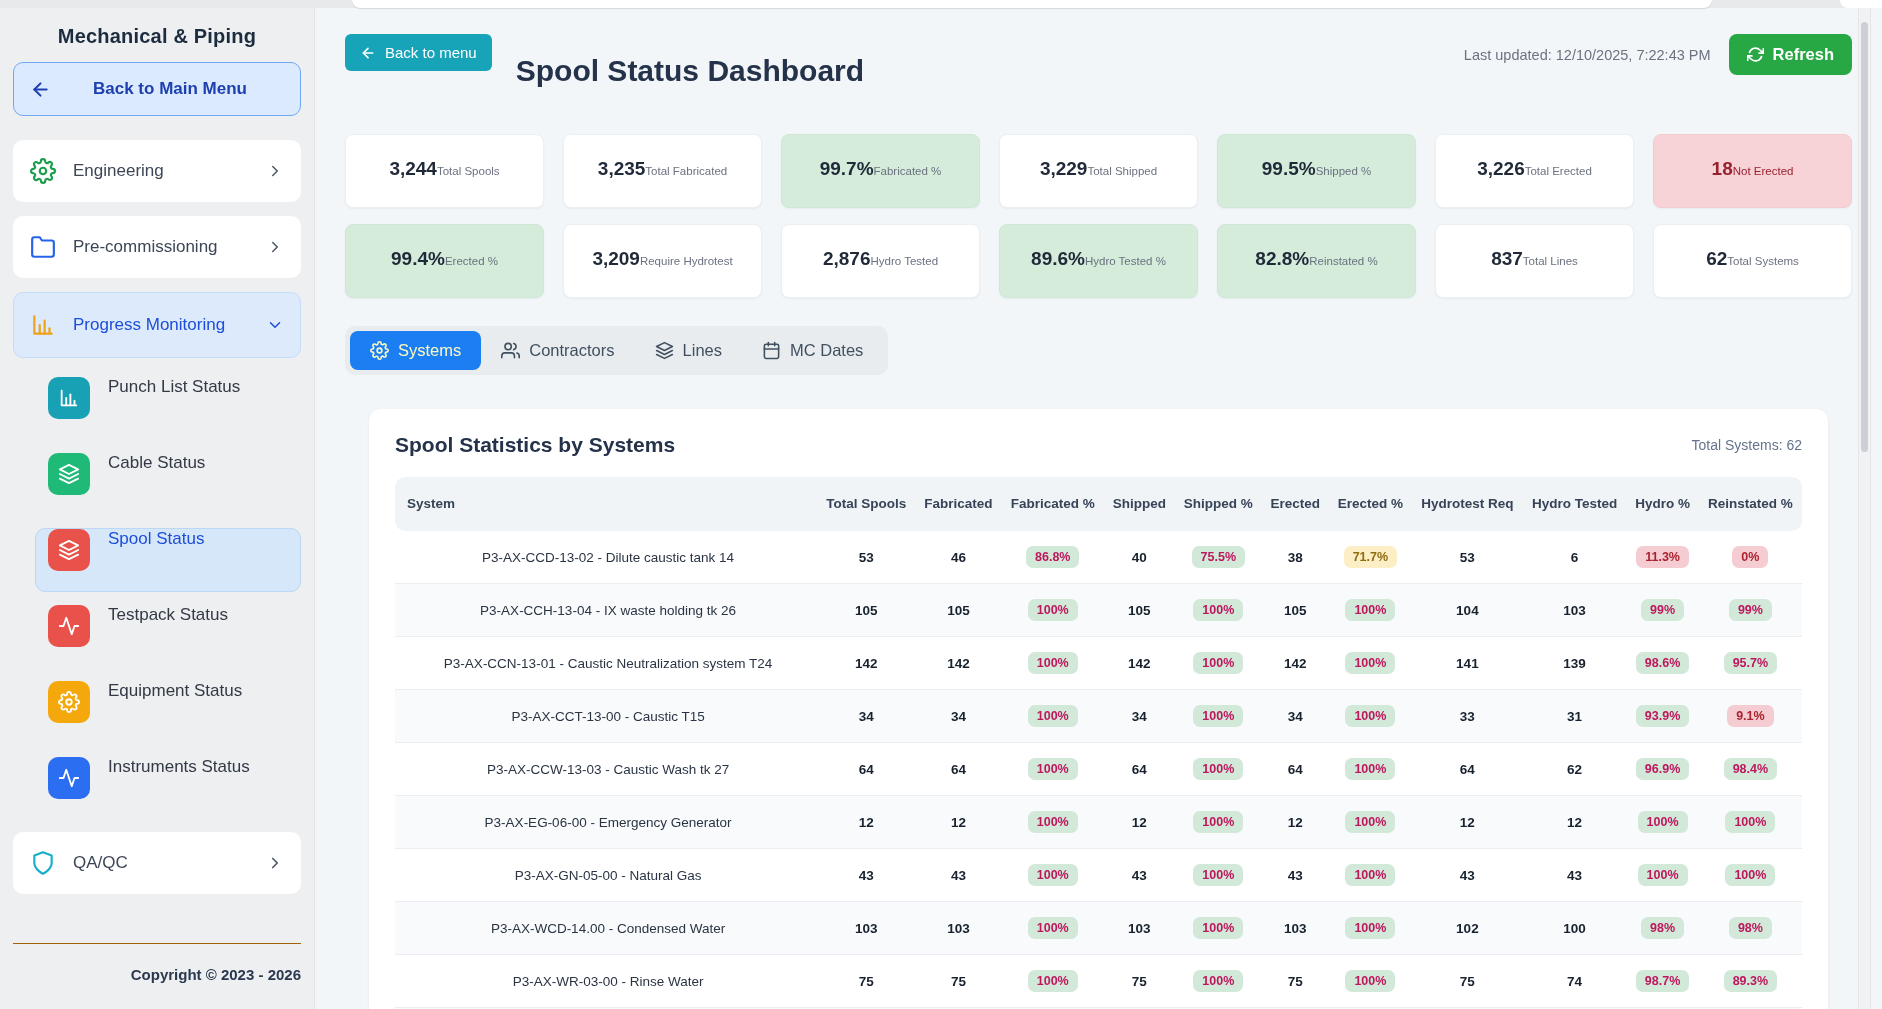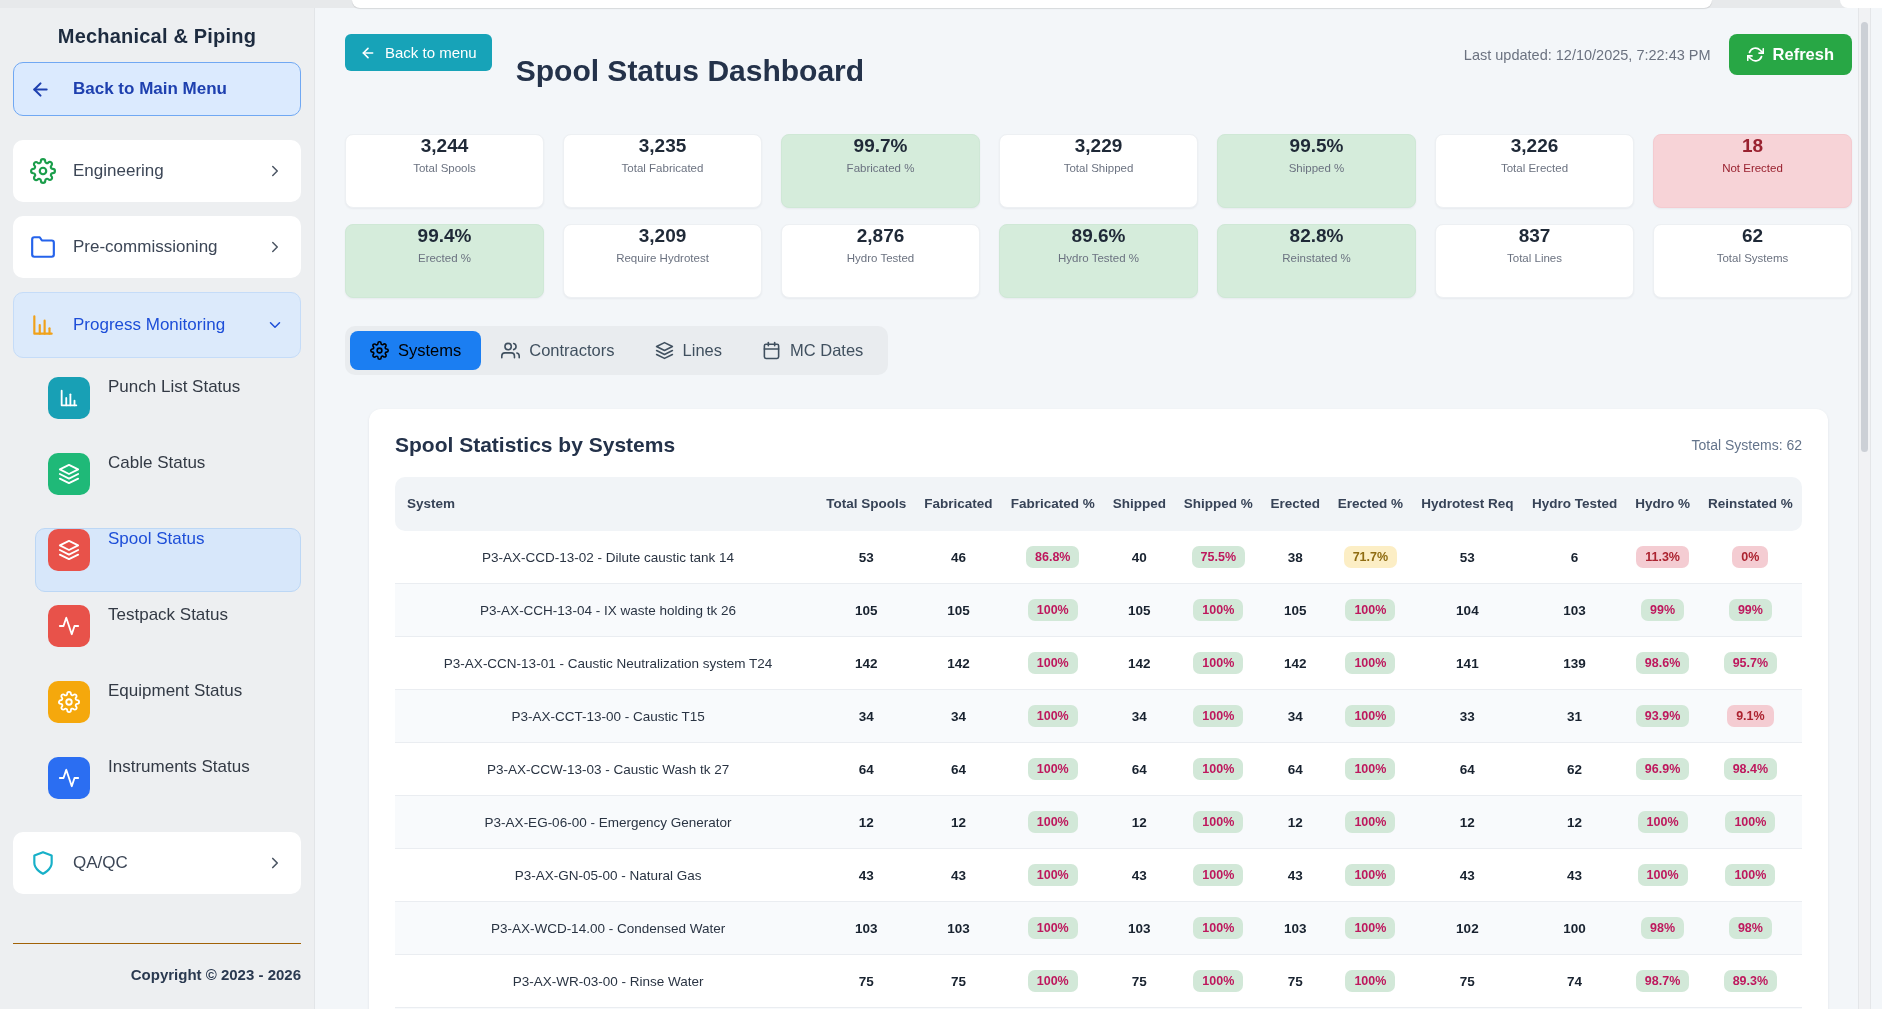--- a/index.html
+++ b/index.html
@@ -13,21 +13,21 @@
   .strip-bar{position:absolute;left:352px;right:170px;top:0;height:8px;background:#fff;
              border-radius:0 0 12px 12px;box-shadow:0 1px 1px rgba(0,0,0,.12)}
   .strip-frag{position:absolute;right:0;width:42px;top:0;height:8px;background:#fff;border-radius:0 0 0 10px}
 
   .app{flex:1;display:flex;min-height:0;position:relative}
 
   
   .sidebar{width:315px;flex:none;background:#edeff1;border-right:1px solid #e2e5e8;
            display:flex;flex-direction:column;padding:0 13px}
   .sidebar-title{text-align:center;font-size:20px;font-weight:bold;color:#1d2b3f;margin:17px 0 14px;letter-spacing:.2px}
-  .back-main{display:flex;align-items:center;gap:22px;background:#dbeafe;border:1.6px solid #70a8f3;
+  .back-main{display:flex;align-items:center;gap:42px;background:#dbeafe;border:1.6px solid #70a8f3;
              border-radius:10px;height:54px;padding:0 16px;color:#1e40af;font-weight:bold;font-size:17px;flex:none}
   .back-main .icn{width:21px;height:21px;flex:none}
   .side-items{margin-top:24px;display:flex;flex-direction:column}
   .side-item{display:flex;align-items:center;width:100%;background:#fff;border:1px solid transparent;
              border-radius:10px;height:62px;padding:0 16px;margin-bottom:14px;font-size:17px;color:#3c4656}
   .side-item.expanded{background:#dceafb;border-color:#c5dcf8;color:#1d4ed8;height:66px}
   .side-icn{display:flex;align-items:center}
   .side-icn .icn{width:26px;height:26px}
   .side-label{margin-left:17px}
   .chev{margin-left:auto;color:#4b5563;display:flex;align-items:center}
@@ -53,32 +53,32 @@
   .back-menu-btn .icn{width:16px;height:16px}
   .page-title{font-size:30px;font-weight:bold;color:#24324a;margin-left:24px}
   .header-right{margin-left:auto;display:flex;align-items:center;gap:18px}
   .last-updated{font-size:14.5px;color:#6b7280}
   .refresh-btn{display:flex;align-items:center;gap:9px;background:#28a745;color:#fff;border-radius:8px;
                padding:11px 18px;font-size:16.5px;font-weight:600}
   .refresh-btn .icn{width:17px;height:17px}
 
   .stat-grid{display:grid;grid-template-columns:repeat(7,1fr);gap:16px 19px;margin-bottom:28px;flex:none}
   .stat-card{background:#fff;border-radius:8px;border:1px solid #edf0f3;box-shadow:0 1px 2px rgba(16,24,40,.05);
-             height:74px;display:flex;flex-direction:column;align-items:center;}
+             height:74px;display:flex;flex-direction:row;align-items:center;justify-content:center}
   .stat-card.green{background:#d5ecdb;border-color:#cfe8d6}
   .stat-card.red{background:#f7d3d7;border-color:#f4cbd0}
   .stat-value{font-size:19px;font-weight:bold;color:#1f2937;margin-bottom:5px}
   .stat-card.red .stat-value{color:#99212f}
   .stat-label{font-size:11.5px;color:#6b7280}
   .stat-card.red .stat-label{color:#99212f}
 
   .tabs{display:inline-flex;align-self:flex-start;background:#e9ecef;border-radius:10px;padding:5px;
         margin-bottom:34px;flex:none}
   .tab{display:flex;align-items:center;gap:9px;border-radius:8px;padding:10px 20px;font-size:16.5px;color:#40505f}
-  .tab.active{background:#1b7ef2;color:#000000}
+  .tab.active{background:#1b7ef2;color:#fef9c3}
   .tab .icn{width:19px;height:19px}
 
   .table-card{background:#fff;border-radius:12px;box-shadow:0 1px 3px rgba(16,24,40,.08);
               padding:24px 26px;margin:0 24px;flex:1}
   .table-head{display:flex;align-items:center;justify-content:space-between;margin-bottom:20px}
   .table-title{font-size:21px;font-weight:bold;color:#24324a}
   .table-total{font-size:14px;color:#64748b}
   table{width:100%;border-collapse:collapse}
   thead th{background:#f1f4f7;color:#374357;font-size:13.5px;font-weight:bold;padding:18px 8px;
            text-align:center;line-height:1.35;vertical-align:middle}

